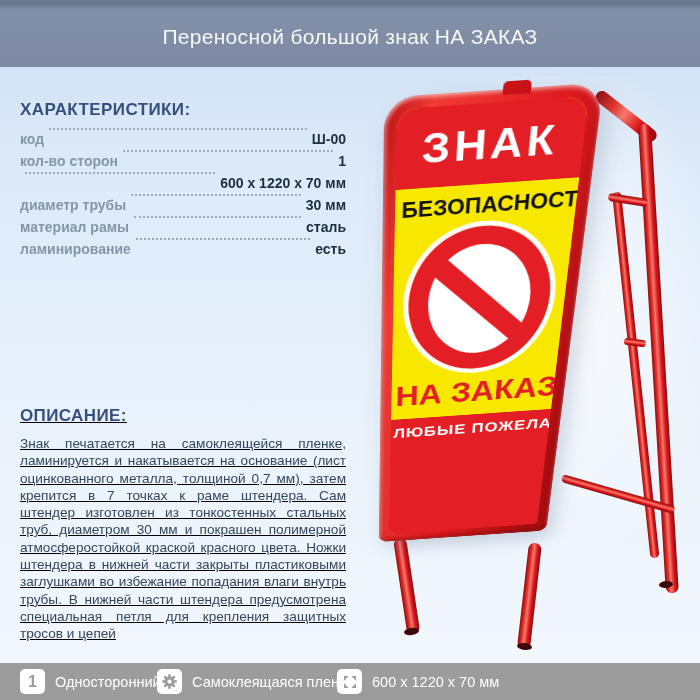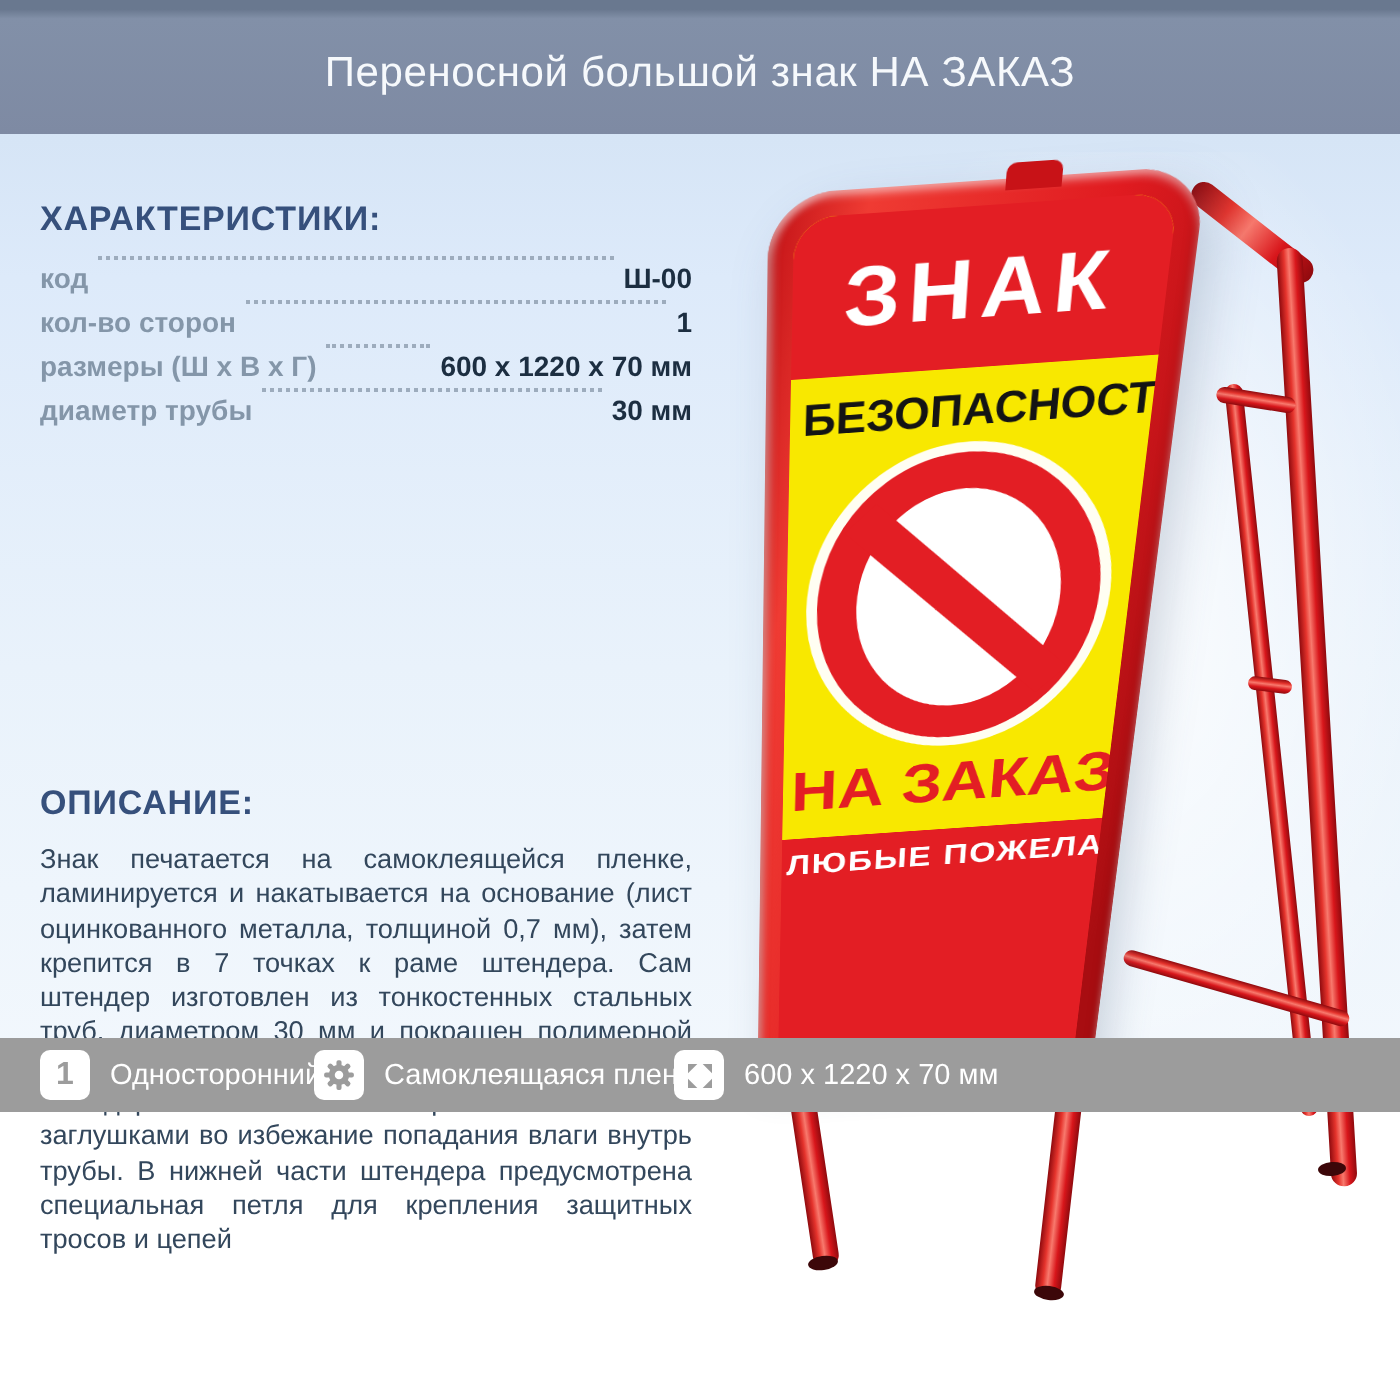--- a/index.html
+++ b/index.html
@@ -1,36 +1,36 @@
 <!DOCTYPE html>
 <html><head>
 <meta charset="utf-8">
 <style>
   * { margin:0; padding:0; box-sizing:border-box; }
   html,body { width:700px; height:700px; overflow:hidden;
     font-family:"Liberation Sans","DejaVu Sans",sans-serif; }
-  .page { position:relative; width:700px; height:556px;
+  .page { position:relative; width:700px; height:700px;
     background:linear-gradient(180deg,#cfe0f2 0%,#ddeafa 25%,#e9f2fb 60%,#f3f8fd 100%); }
 
   
   .header { position:absolute; top:0; left:0; width:700px; height:67px;
     background:linear-gradient(180deg,#69788f 0%,#69788f 7%,#8290a8 14%,#7e8aa3 100%);
     display:flex; align-items:center; justify-content:center; }
   .header h1 { color:#f6f9fc; font-size:21px; font-weight:normal; letter-spacing:.3px; padding-top:6px; }
 
   
   .chars { position:absolute; left:20px; top:100px; width:326px; }
   .sec-h { color:#36507c; font-size:17px; font-weight:bold; letter-spacing:.4px; }
   .spec-list { margin-top:11px; }
   .spec-row { display:flex; align-items:flex-start; height:22px; font-size:14px; }
   .spec-label { color:#8496a9; font-weight:bold; white-space:nowrap; }
   .spec-dots { flex:1; border-bottom:2px dotted #9dacbd; margin:0 5px; transform:translateY(-3px); }
   .spec-value { color:#1c2e41; font-weight:bold; white-space:nowrap; }
 
-  .desc { position:absolute; left:20px; top:392px; width:326px; }
+  .desc { position:absolute; left:20px; top:406px; width:326px;text-decoration:underline; }
   .desc p { margin-top:9px; font-size:13.6px; line-height:17.3px; color:#33475c; text-align:justify; }
 
   
   .footer { position:absolute; left:0; bottom:0; width:700px; height:37px; background:#9c9c9c; }
   .f-group { position:absolute; top:0; height:37px; display:flex; align-items:center; gap:10px; }
   .f-g1 { left:20px; } .f-g2 { left:157px; } .f-g3 { left:337px; }
   .f-icon { width:25px; height:25px; background:#fff; border-radius:5px;
     display:flex; align-items:center; justify-content:center;
     color:#9c9c9c; font-weight:bold; font-size:16px; }
   .f-label { color:#ffffff; font-size:14.5px; }
@@ -97,28 +97,37 @@
         <span class="spec-label">код</span>
         <span class="spec-dots"></span>
         <span class="spec-value">Ш-00</span>
       </div>
       <div class="spec-row">
         <span class="spec-label">кол-во  сторон</span>
         <span class="spec-dots"></span>
         <span class="spec-value">1</span>
       </div>
       <div class="spec-row">
-        <span class="spec-label">размеры (Ш х В х Г)</span>
         <span class="spec-dots"></span>
         <span class="spec-value">600 х 1220 х 70 мм</span>
       </div>
       <div class="spec-row">
         <span class="spec-label">диаметр трубы</span>
         <span class="spec-dots"></span>
         <span class="spec-value">30 мм</span>
+      </div>
+      <div class="spec-row">
+        <span class="spec-label">материал рамы</span>
+        <span class="spec-dots"></span>
+        <span class="spec-value">сталь</span>
+      </div>
+      <div class="spec-row">
+        <span class="spec-label">ламинирование</span>
+        <span class="spec-dots"></span>
+        <span class="spec-value">есть</span>
       </div>
     </div>
   </div>
 
   <div class="desc">
     <div class="sec-h">ОПИСАНИЕ:</div>
     <p>Знак печатается на самоклеящейся пленке, ламинируется и накатывается на основание (лист оцинкованного металла, толщиной 0,7 мм), затем крепится в 7 точках к раме штендера. Сам штендер изготовлен из тонкостенных стальных труб, диаметром 30 мм и покрашен полимерной атмосферостойкой краской красного цвета. Ножки штендера в нижней части закрыты пластиковыми заглушками во избежание попадания влаги внутрь трубы. В нижней части штендера предусмотрена специальная петля для крепления защитных тросов и цепей</p>
   </div>
 
   <div class="stand">

